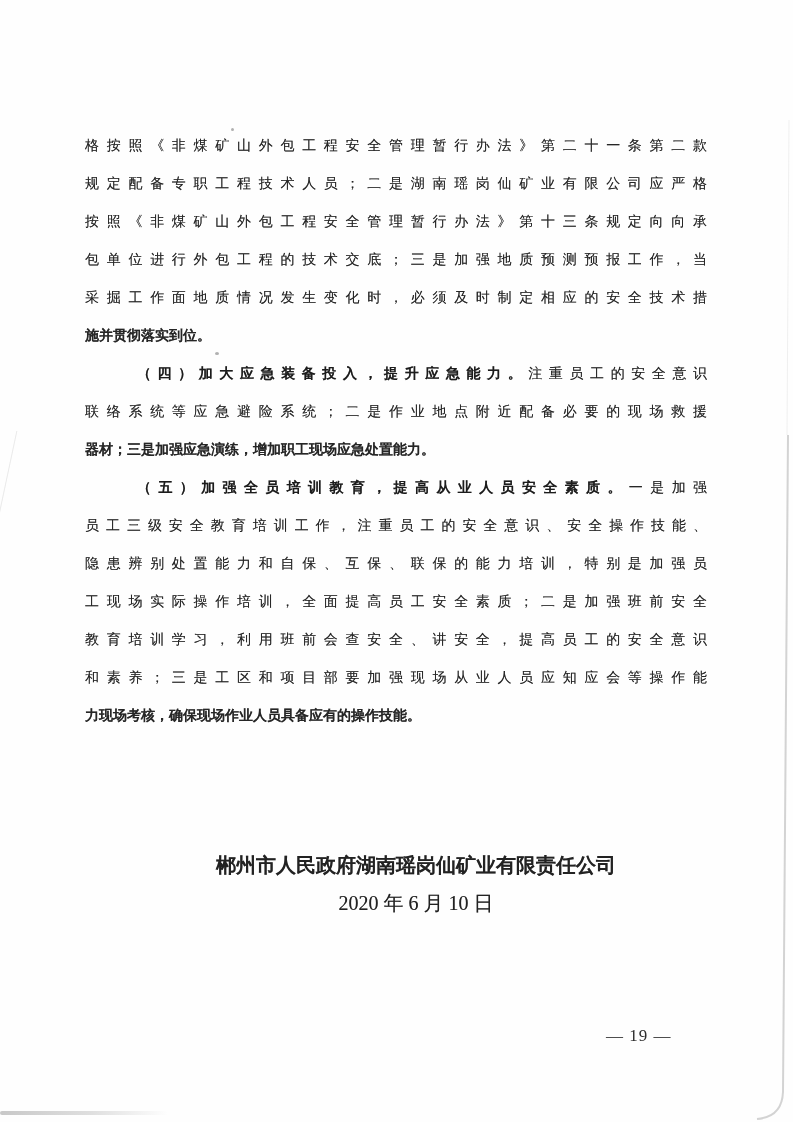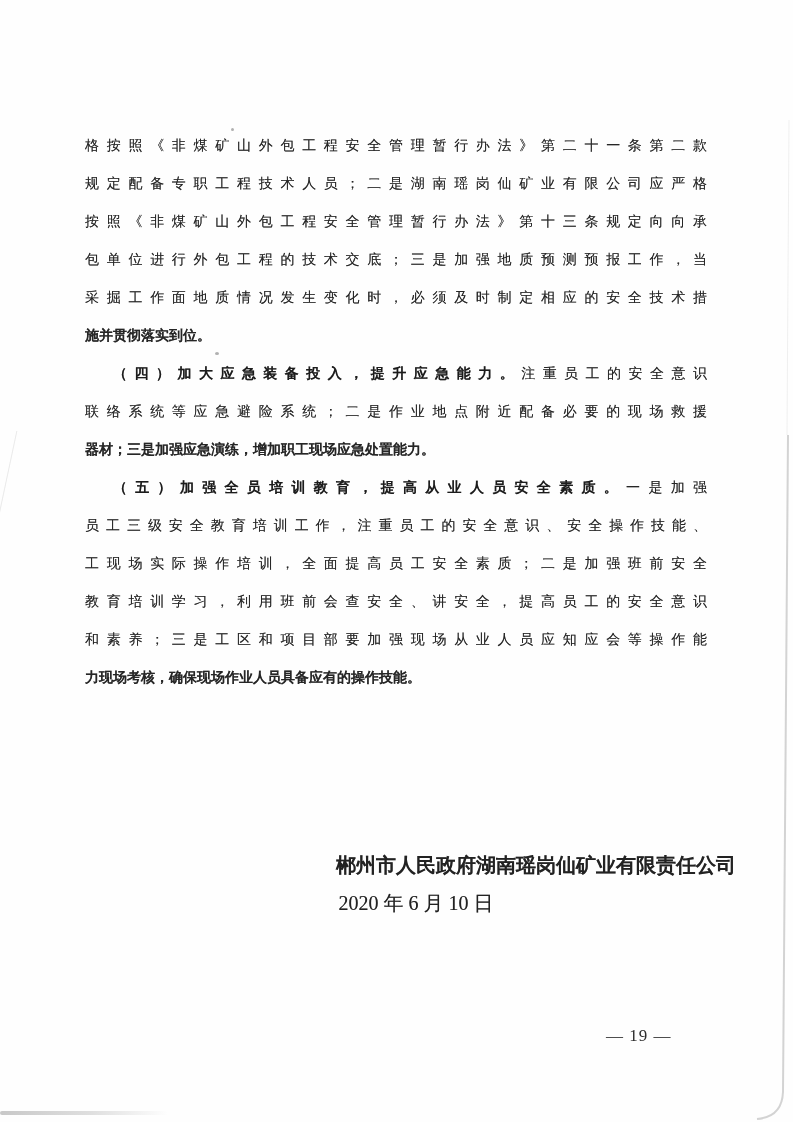--- a/index.html
+++ b/index.html
@@ -31,34 +31,34 @@
     text-align: justify;
     text-align-last: justify;
   }
   .body-text .line.para-end {
     text-align-last: left;
     font-weight: bold;
   }
   .body-text .line.indent {
     text-indent: 2em;
   }
-  .b { font-weight: 700; color: #1c1c1c; }
+  .b { font-weight: 700; color: #1c1c1c; margin-left: 24px; }
   
   .signature {
     position: absolute;
     left: 96px;
     top: 846px;
     width: 640px;
     text-align: center;
     font-size: 20px;
     line-height: 38px;
     color: #222222;
     text-shadow: 0 0 0.6px rgba(45,45,45,0.5);
   }
-  .signature .sig-bold { font-weight: 700; text-align: right; }
+  .signature .sig-bold { font-weight: 700; }
   
   .page-number {
     position: absolute;
     left: 606px;
     top: 1026px;
     font-size: 17px;
     letter-spacing: 1px;
     color: #2e2e2e;
   }
   
@@ -109,20 +109,21 @@
       <div class="line"><span>规定配备专职工程技术人员；二是湖南瑶岗仙矿业有限公司应严格</span></div>
       <div class="line"><span>按照《非煤矿山外包工程安全管理暂行办法》第十三条规定向向承</span></div>
       <div class="line"><span>包单位进行外包工程的技术交底；三是加强地质预测预报工作，当</span></div>
       <div class="line"><span>采掘工作面地质情况发生变化时，必须及时制定相应的安全技术措</span></div>
       <div class="line para-end"><span>施并贯彻落实到位。</span></div>
       <div class="line indent"><span class="b">（四）加大应急装备投入，提升应急能力。</span><span>注重员工的安全意识</span></div>
       <div class="line"><span>联络系统等应急避险系统；二是作业地点附近配备必要的现场救援</span></div>
       <div class="line para-end"><span>器材；三是加强应急演练，增加职工现场应急处置能力。</span></div>
       <div class="line indent"><span class="b">（五）加强全员培训教育，提高从业人员安全素质。</span><span>一是加强</span></div>
       <div class="line"><span>员工三级安全教育培训工作，注重员工的安全意识、安全操作技能、</span></div>
+      <div class="line"><span>隐患辨别处置能力和自保、互保、联保的能力培训，特别是加强员</span></div>
       <div class="line"><span>工现场实际操作培训，全面提高员工安全素质；二是加强班前安全</span></div>
       <div class="line"><span>教育培训学习，利用班前会查安全、讲安全，提高员工的安全意识</span></div>
       <div class="line"><span>和素养；三是工区和项目部要加强现场从业人员应知应会等操作能</span></div>
       <div class="line para-end"><span>力现场考核，确保现场作业人员具备应有的操作技能。</span></div>
     </div>
 
   <div class="signature">
     <div class="sig-bold">郴州市人民政府湖南瑶岗仙矿业有限责任公司</div>
     <div>2020 年 6 月 10 日</div>
   </div>

